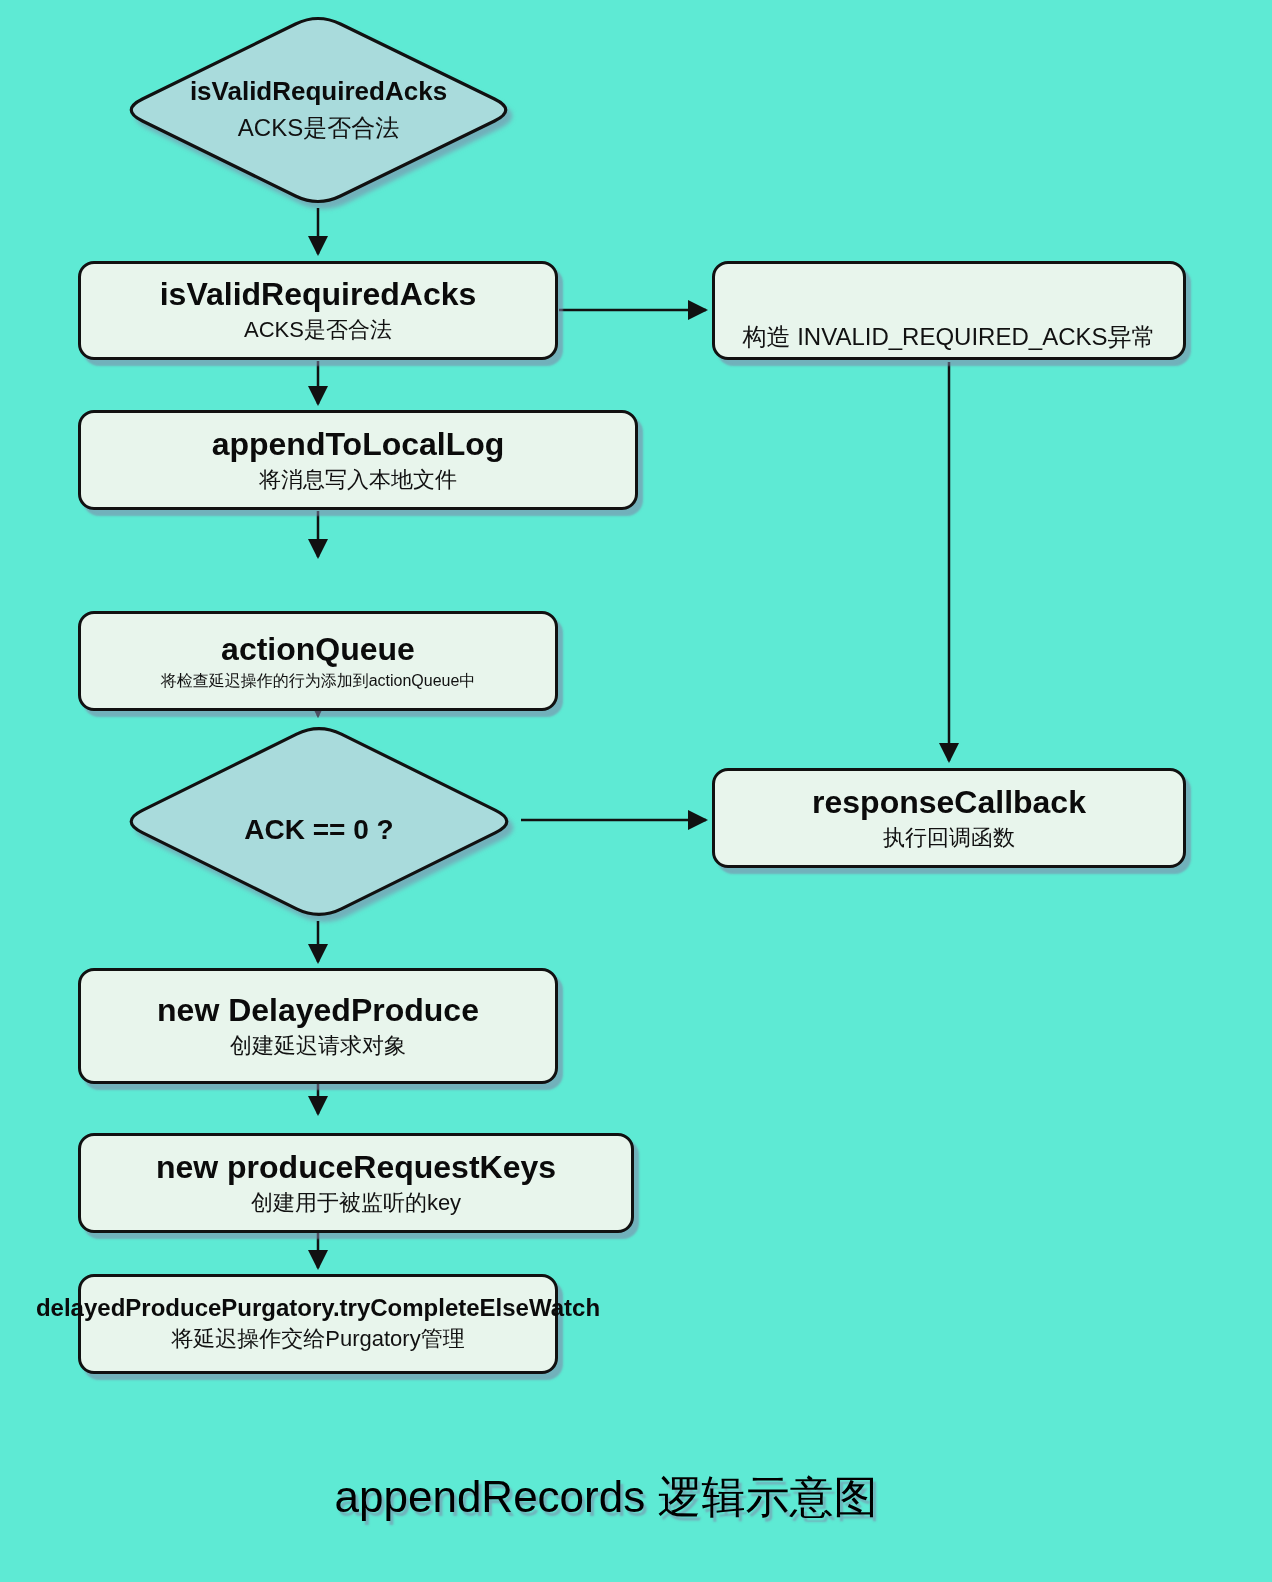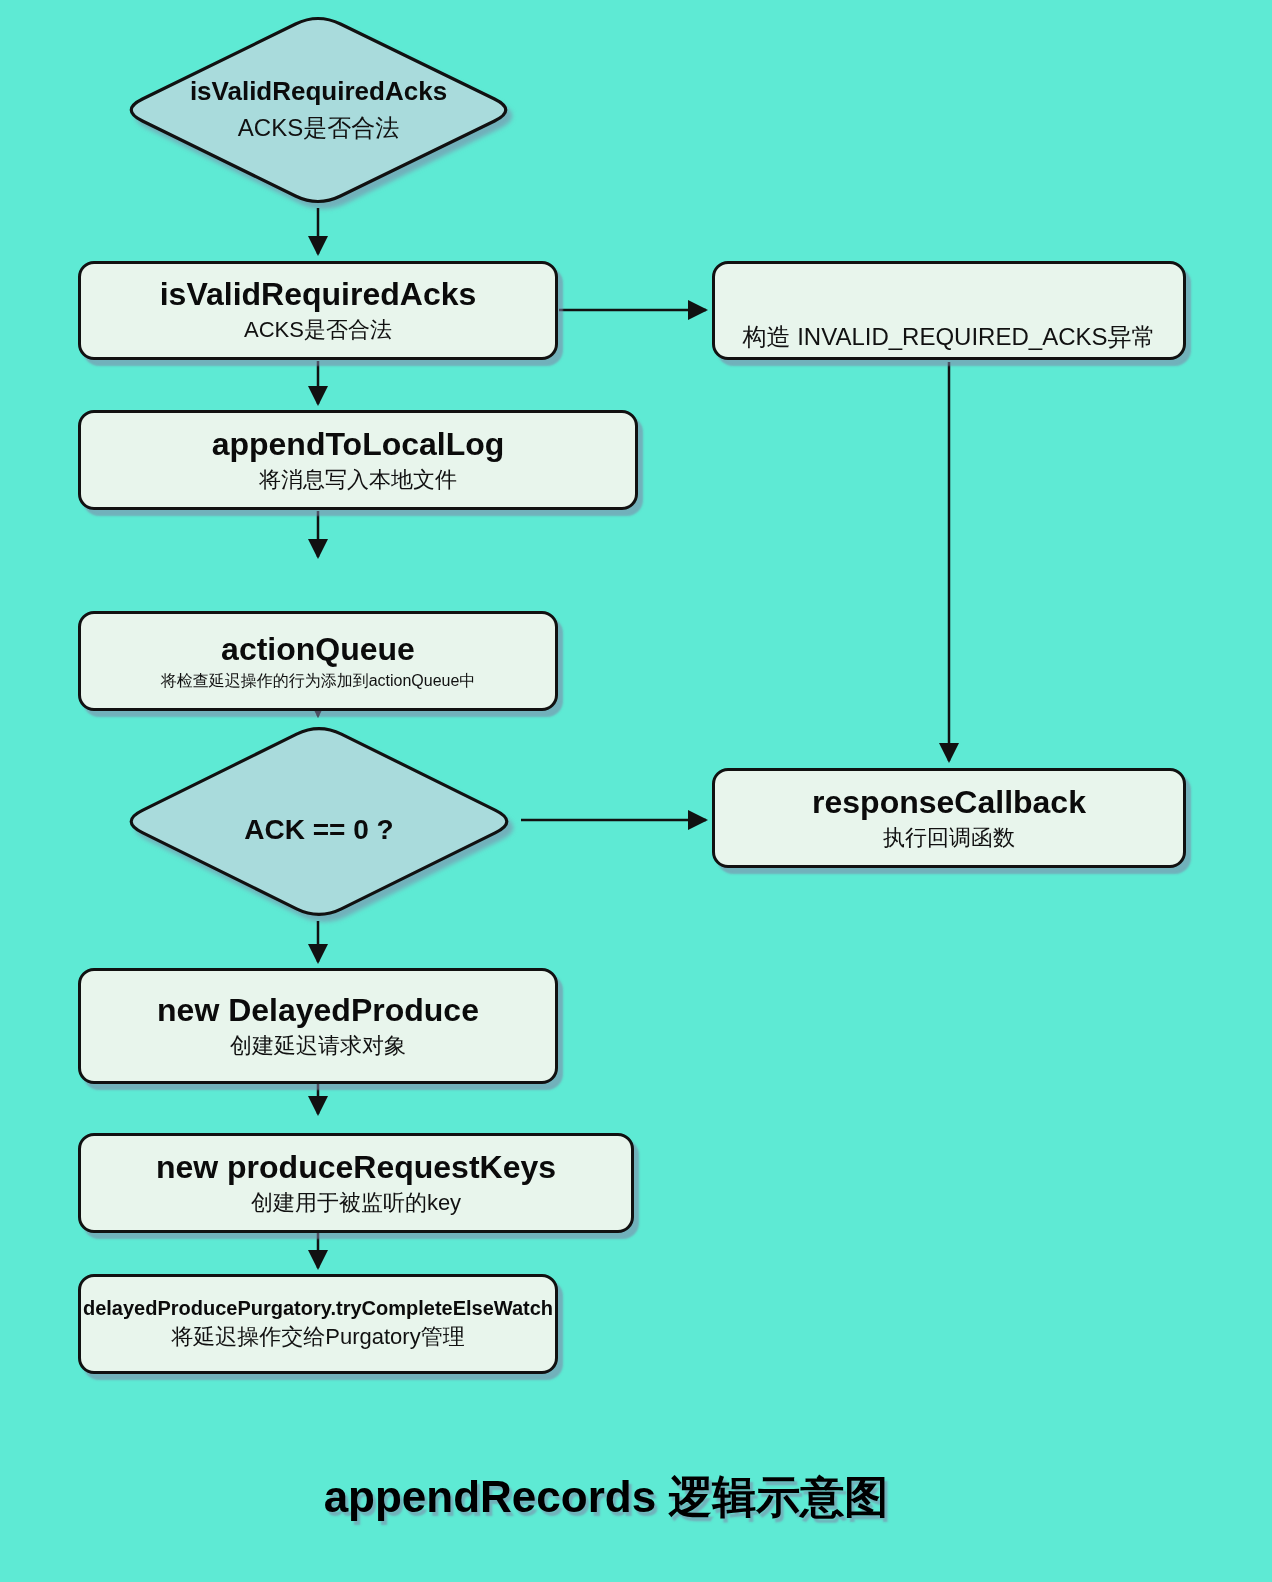--- a/index.html
+++ b/index.html
@@ -14,34 +14,34 @@
   .decision-shape{fill:var(--decision-fill);stroke:var(--border);stroke-width:3.2;
     filter:drop-shadow(5px 6px 2px var(--shadow));}
 
   
   .step{position:absolute;z-index:2;background:var(--step-fill);
     border:3px solid var(--border);border-radius:16px;
     box-shadow:5px 6px 2px var(--shadow);
     display:flex;flex-direction:column;align-items:center;justify-content:center;
     text-align:center;box-sizing:border-box;padding:4px 8px;}
   .node-title{font-weight:bold;font-size:32px;color:#0b0b0b;line-height:1.15;}
-  .node-title.title-sm{font-size:20px;}
+  .node-title.title-sm{font-size:24px;}
   .node-sub{font-size:22px;color:#111;line-height:1.3;margin-top:3px;}
   .node-label{font-size:24px;color:#111;}
 
   
   .decision-text{position:absolute;z-index:3;display:flex;flex-direction:column;
     align-items:center;justify-content:center;text-align:center;}
   .decision-title{font-weight:bold;font-size:26px;color:#0b0b0b;line-height:1.2;}
   .decision-title.big{font-size:28px;}
   .decision-sub{font-size:24px;color:#111;margin-top:4px;}
 
   
   .caption{position:absolute;left:0;top:1468px;width:1212px;z-index:2;
-    text-align:center;font-weight:bold;font-size:44px;color:#000;
+    text-align:center;font-weight:normal;font-size:44px;color:#000;
     text-shadow:3px 4px 2px var(--shadow);}
 </style>
 </head>
 <body>
 
 <div id="canvas">
 
   <svg id="edges" viewBox="0 0 1272 1582" xmlns="http://www.w3.org/2000/svg">
     <defs>
       <marker id="arrow" viewBox="0 0 10 10" markerWidth="8" markerHeight="8" refX="9" refY="5" orient="auto" markerUnits="strokeWidth">

